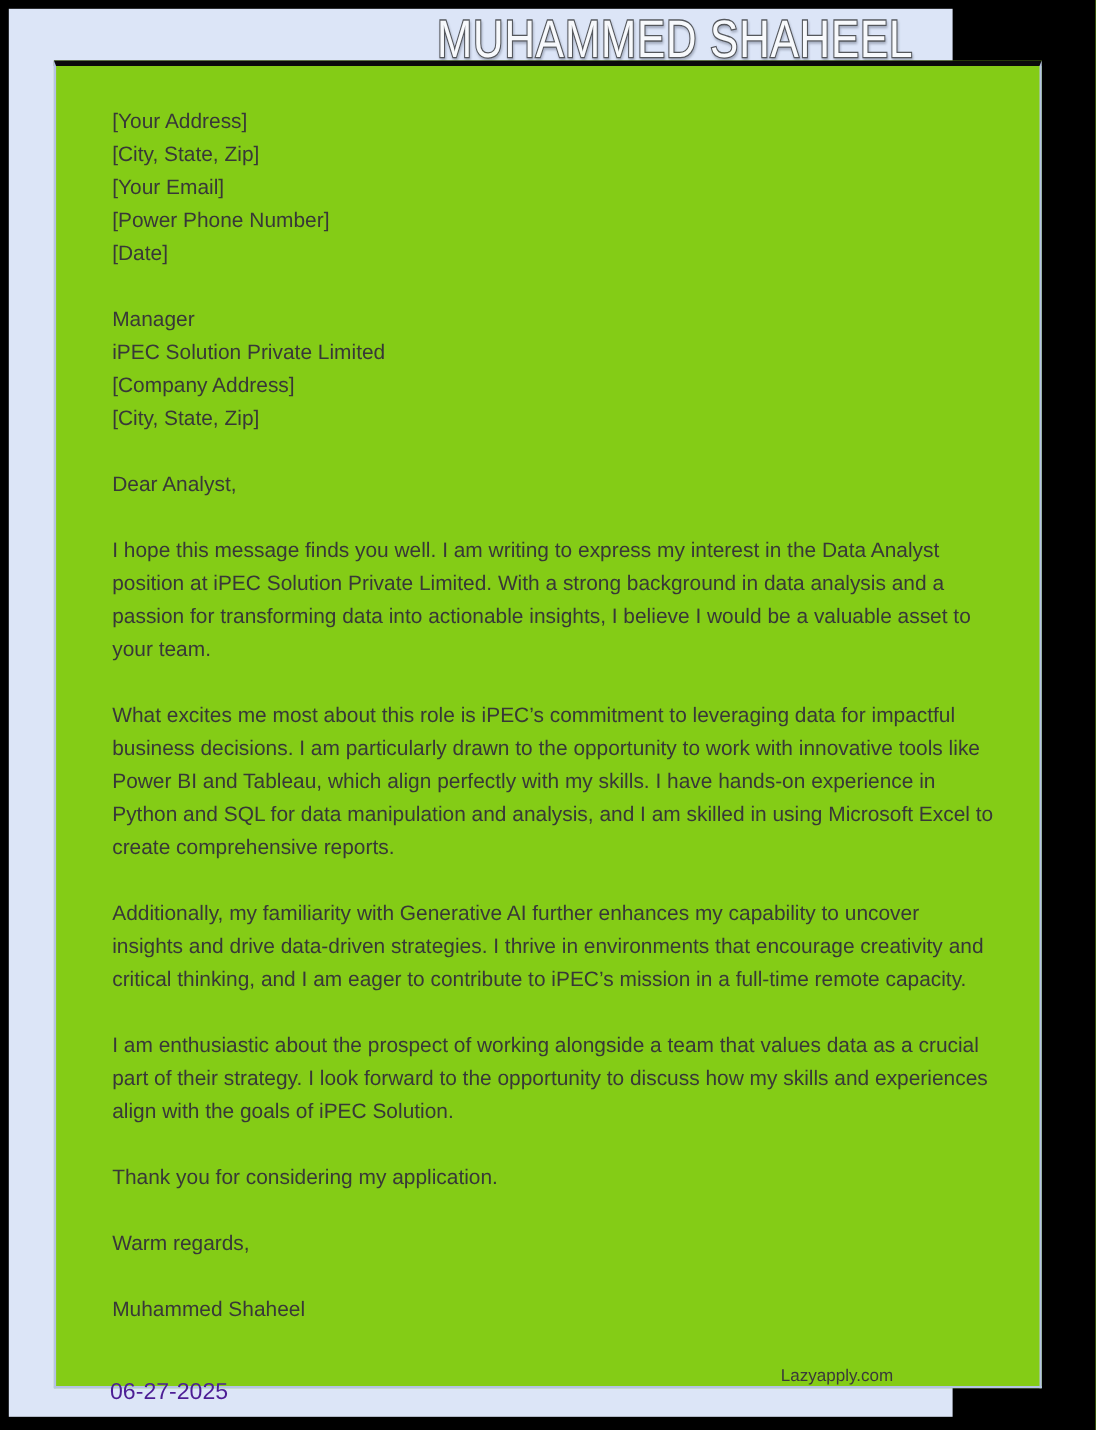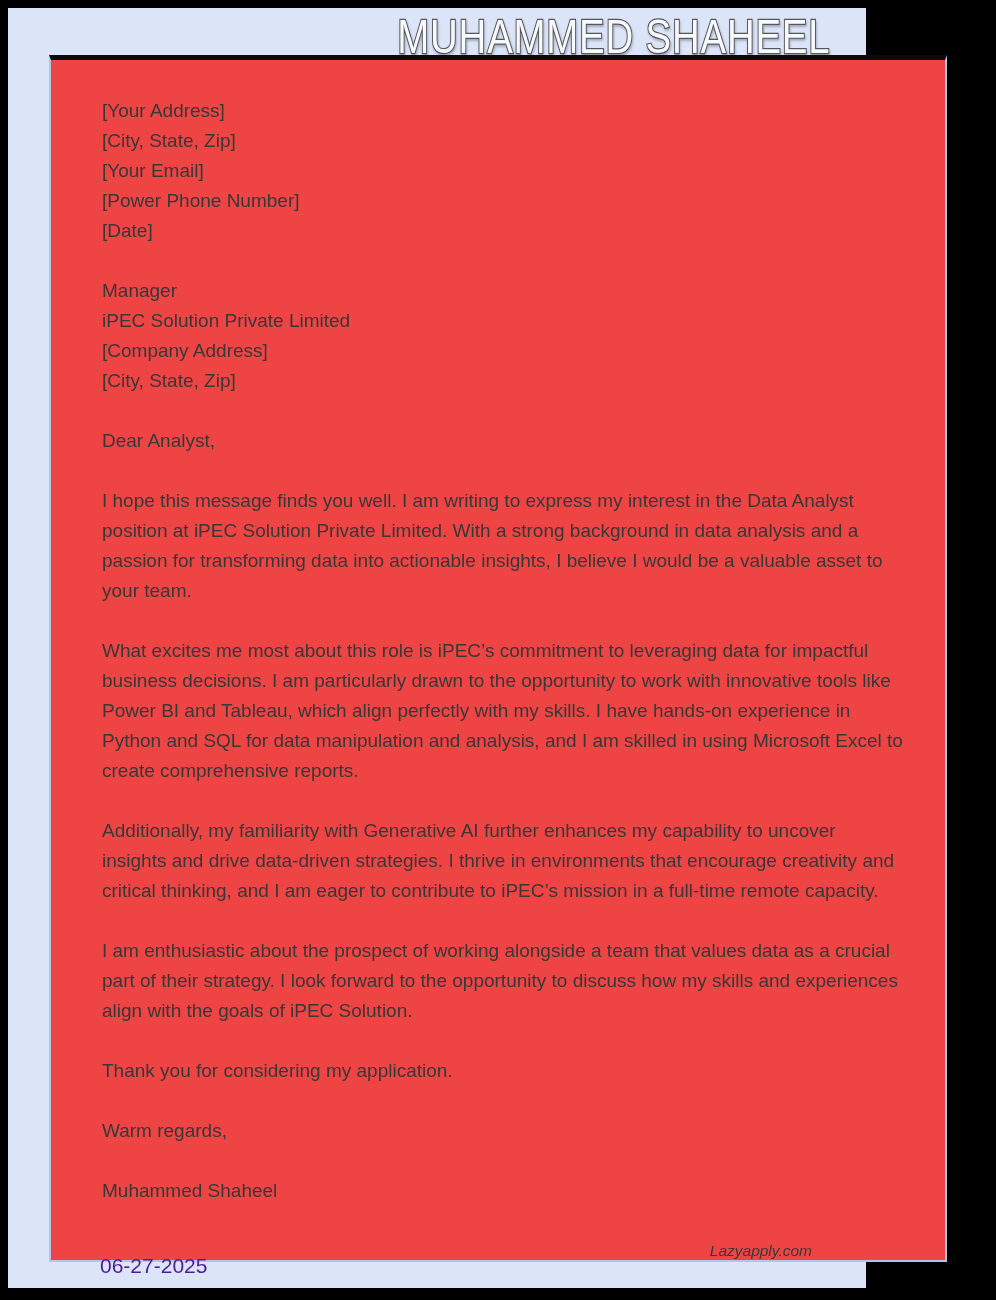--- a/index.html
+++ b/index.html
@@ -28,21 +28,21 @@
     paint-order: stroke fill;
     transform: scaleX(0.80);
     transform-origin: right center;
     white-space: nowrap;
     filter: drop-shadow(1.5px 2px 1px rgba(90,100,120,0.45));
   }
   .page {
     position: absolute;
     left: 41px; top: 47px;
     width: 898px; height: 1207px;
-    background: #ef4444;
+    background: #84cc16;
     border-top: 5px solid #0b0b0b;
     border-left: 2px solid #b5c3e5;
     border-right: 2px solid #b5c3e5;
     border-bottom: 2px solid #b5c3e5;
   }
   .content {
     padding: 36px 40px 0 51px;
     width: 100%;
   }
   .content p {
@@ -62,21 +62,20 @@
     color: #4c1d95;
     z-index: 5;
   }
   .watermark {
     position: absolute;
     right: 54px;
     top: 1234px;
     font-size: 15.5px;
     color: #3a3a3a;
     z-index: 5;
-    font-style: italic;
   }
 </style>
 </head>
 <body>
 
 <div class="frame">
 
   <div class="header-name">MUHAMMED SHAHEEL</div>
 
   <div class="page">

